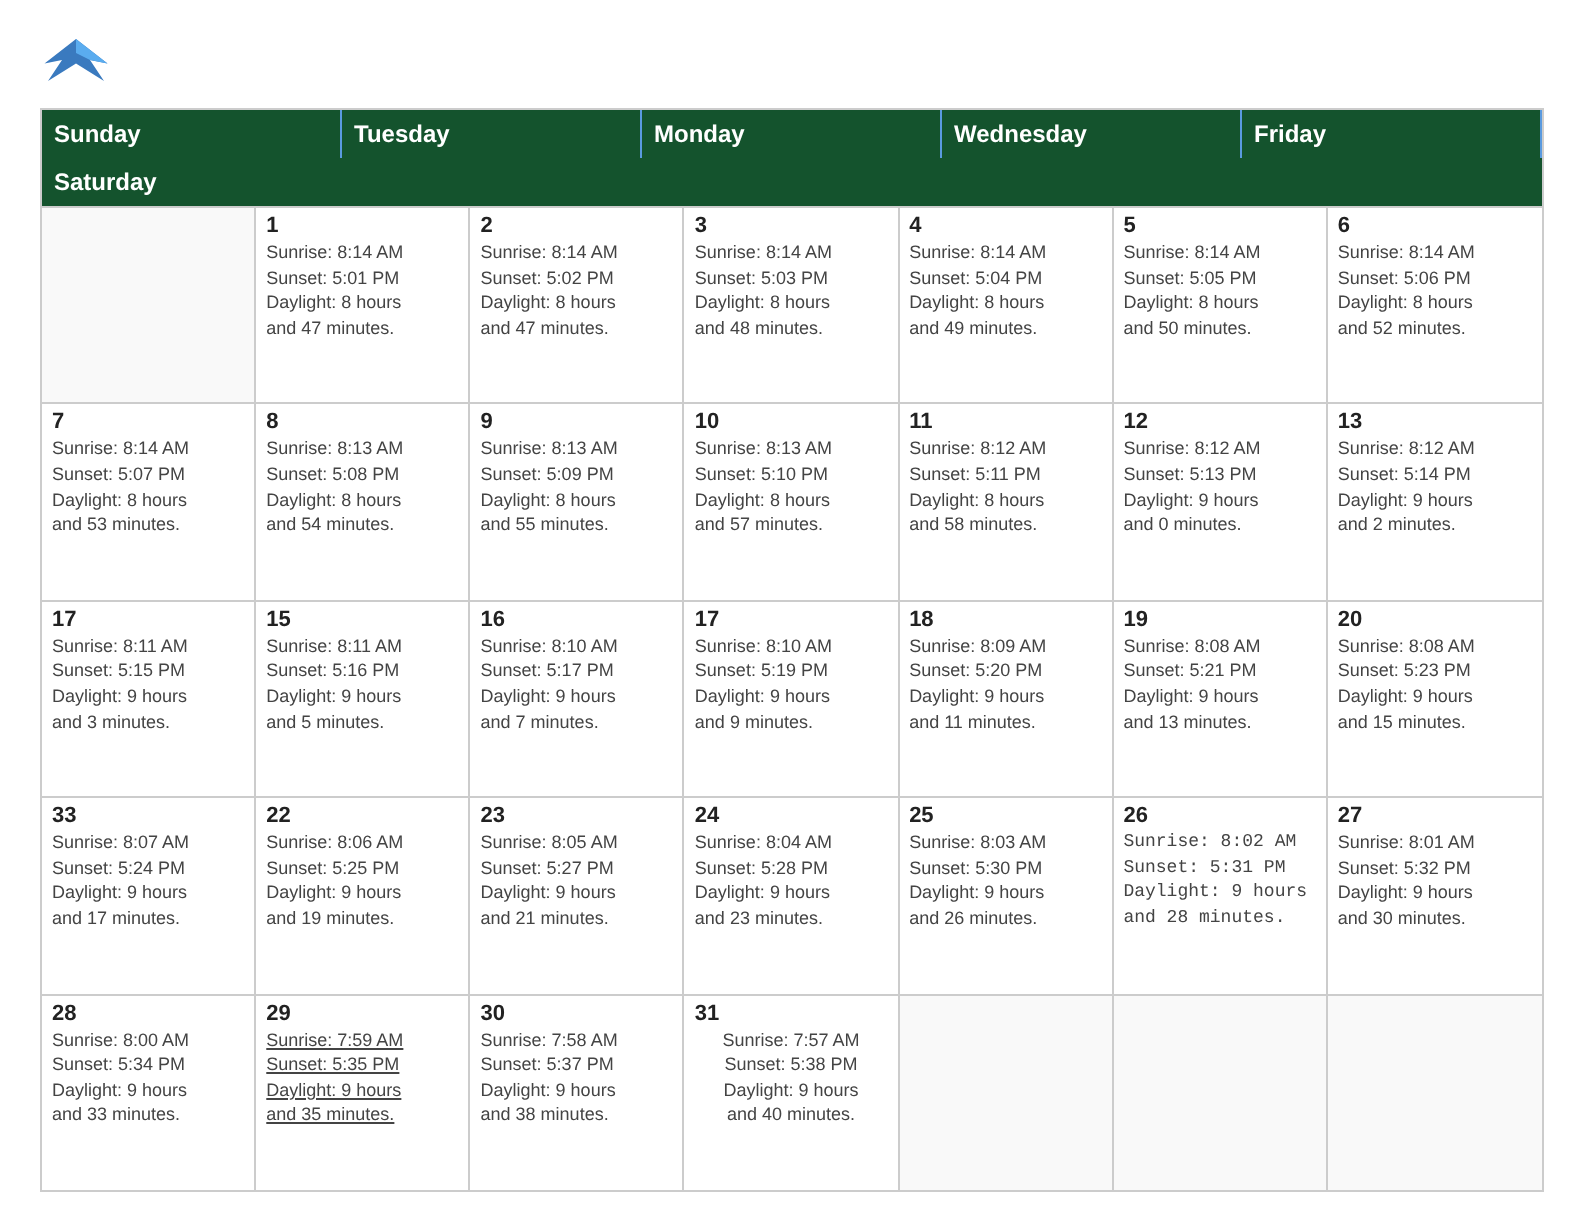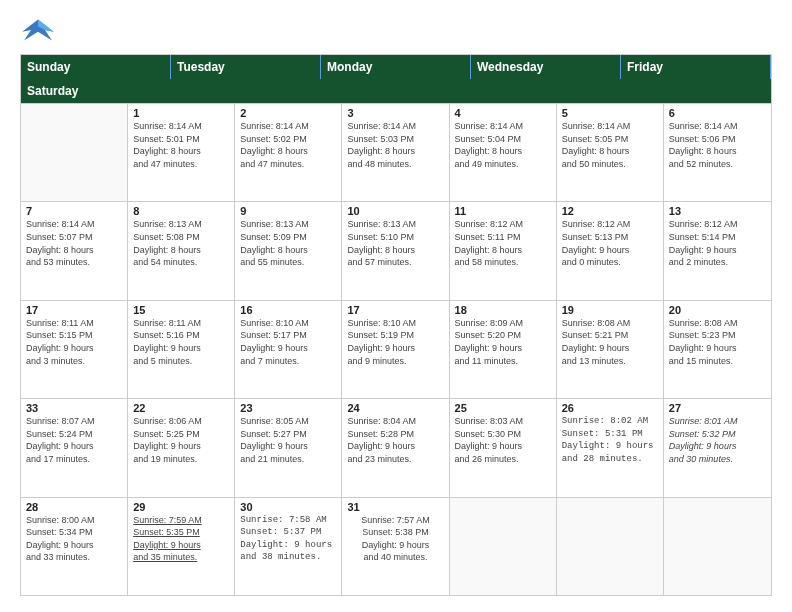--- a/index.html
+++ b/index.html
@@ -322,21 +322,21 @@
           </div>
           <div class="cal-cell">
             <span class="day-num">26</span>
             <div class="cell-info" style="white-space: pre-line; font-family: Liberation Mono, monospace;">Sunrise: 8:02 AM
 Sunset: 5:31 PM
 Daylight: 9 hours
 and 28 minutes.</div>
           </div>
           <div class="cal-cell">
             <span class="day-num">27</span>
-            <div class="cell-info" style="white-space: pre-line; font-style: italic;">Sunrise: 8:01 AM
+            <div class="cell-info" style="white-space: pre-line;">Sunrise: 8:01 AM
 Sunset: 5:32 PM
 Daylight: 9 hours
 and 30 minutes.</div>
           </div>
         </div>
         <div class="cal-week">
           <div class="cal-cell">
             <span class="day-num">28</span>
             <div class="cell-info" style="white-space: pre-line;">Sunrise: 8:00 AM
 Sunset: 5:34 PM
@@ -345,21 +345,21 @@
           </div>
           <div class="cal-cell">
             <span class="day-num">29</span>
             <div class="cell-info" style="white-space: pre-line; text-decoration: underline;">Sunrise: 7:59 AM
 Sunset: 5:35 PM
 Daylight: 9 hours
 and 35 minutes.</div>
           </div>
           <div class="cal-cell">
             <span class="day-num">30</span>
-            <div class="cell-info" style="white-space: pre-line; font-family: Liberation Mono, monospace;">Sunrise: 7:58 AM
+            <div class="cell-info" style="white-space: pre-line;">Sunrise: 7:58 AM
 Sunset: 5:37 PM
 Daylight: 9 hours
 and 38 minutes.</div>
           </div>
           <div class="cal-cell">
             <span class="day-num">31</span>
             <div class="cell-info" style="white-space: pre-line; text-align: center;">Sunrise: 7:57 AM
 Sunset: 5:38 PM
 Daylight: 9 hours
 and 40 minutes.</div>

